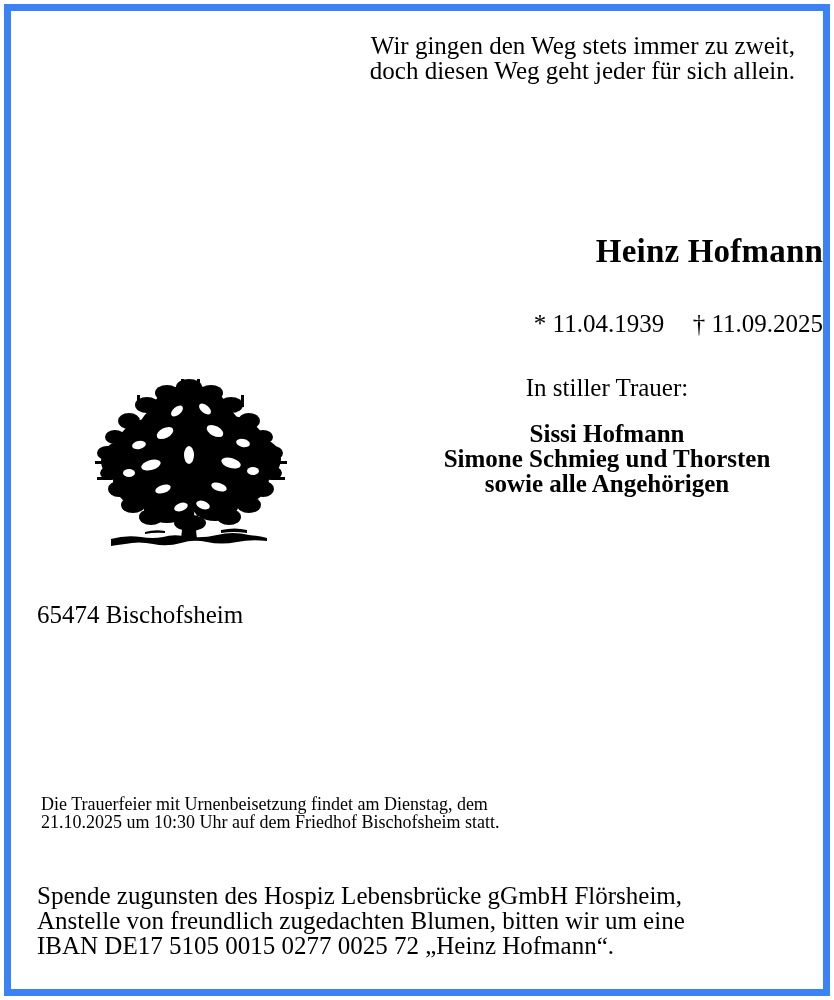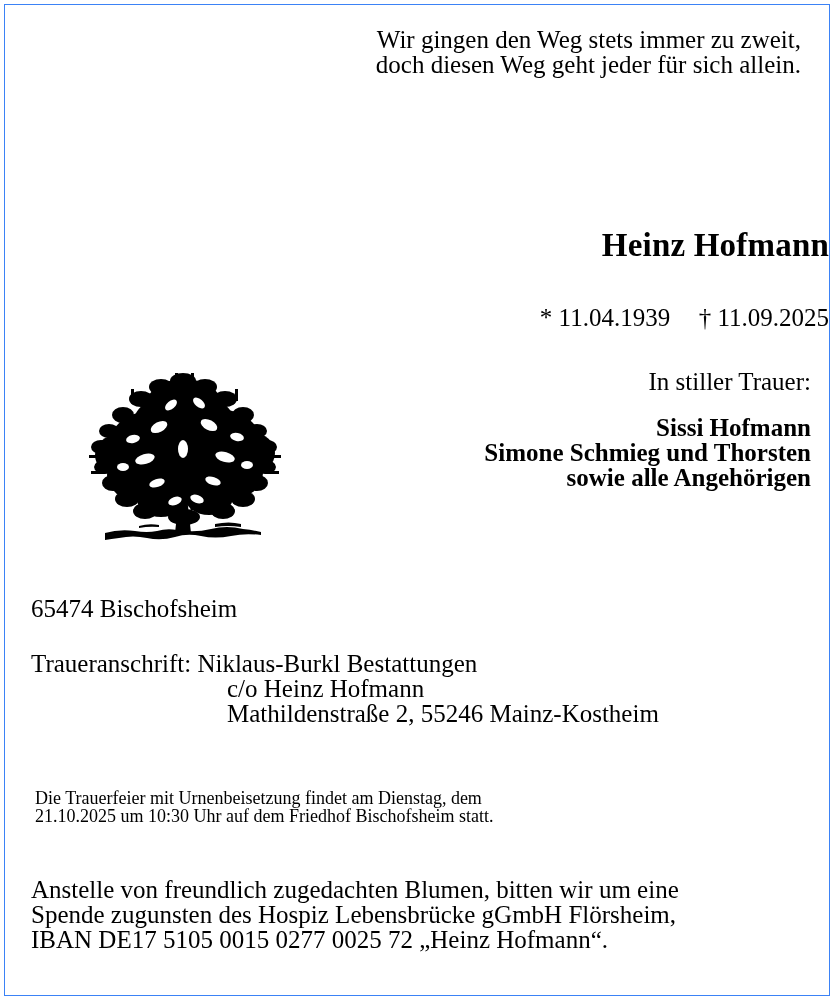--- a/index.html
+++ b/index.html
@@ -21,21 +21,21 @@
     width: 834px;
     height: 1000px;
     background: #ffffff;
     padding: 4px;
   }
 
   .notice-frame {
     box-sizing: border-box;
     width: 100%;
     height: 100%;
-    border: 1px solid #3b82f6;
+    border: 7px solid #3b82f6;
     background: #ffffff;
     position: relative;
   }
 
   
   .line {
     white-space: pre;
     line-height: 1.0;
   }
 
@@ -96,21 +96,21 @@
     height: 176px;
   }
   .tree-wrap svg { display: block; width: 100%; height: 100%; }
 
   
   .mourning {
     position: absolute;
     left: 386px;
     top: 362px;
     width: 420px;
-    text-align: right;
+    text-align: center;
   }
   .mourning-head {
     font-size: 25px;
     line-height: 30px;
     margin-bottom: 18px;
   }
   .mourning-list {
     font-size: 25px;
     font-weight: bold;
     line-height: 38px;
@@ -269,31 +269,26 @@
       <div class="mourning-head line">In stiller Trauer:</div>
       <div class="mourning-list">
         <div class="line">Sissi Hofmann</div>
         <div class="line">Simone Schmieg und Thorsten</div>
         <div class="line">sowie alle Angehörigen</div>
       </div>
     </div>
 
     <div class="city line">65474 Bischofsheim</div>
 
-    <div class="address">
-      <div class="line"><span>Traueranschrift:</span> <span>Niklaus-Burkl Bestattungen</span></div>
-      <div class="line indent">c/o Heinz Hofmann</div>
-      <div class="line indent">Mathildenstraße 2, 55246 Mainz-Kostheim</div>
-    </div>
 
     <div class="ceremony">
       <div class="line">Die Trauerfeier mit Urnenbeisetzung findet am Dienstag, dem</div>
       <div class="line">21.10.2025 um 10:30 Uhr auf dem Friedhof Bischofsheim statt.</div>
     </div>
 
     <div class="donation">
+      <div class="line">Spende zugunsten des Hospiz Lebensbrücke gGmbH Flörsheim,</div>
       <div class="line">Anstelle von freundlich zugedachten Blumen, bitten wir um eine</div>
-      <div class="line">Spende zugunsten des Hospiz Lebensbrücke gGmbH Flörsheim,</div>
       <div class="line">IBAN DE17 5105 0015 0277 0025 72 „Heinz Hofmann“.</div>
     </div>
 
   </div>
 </div>
 
 </body></html>

